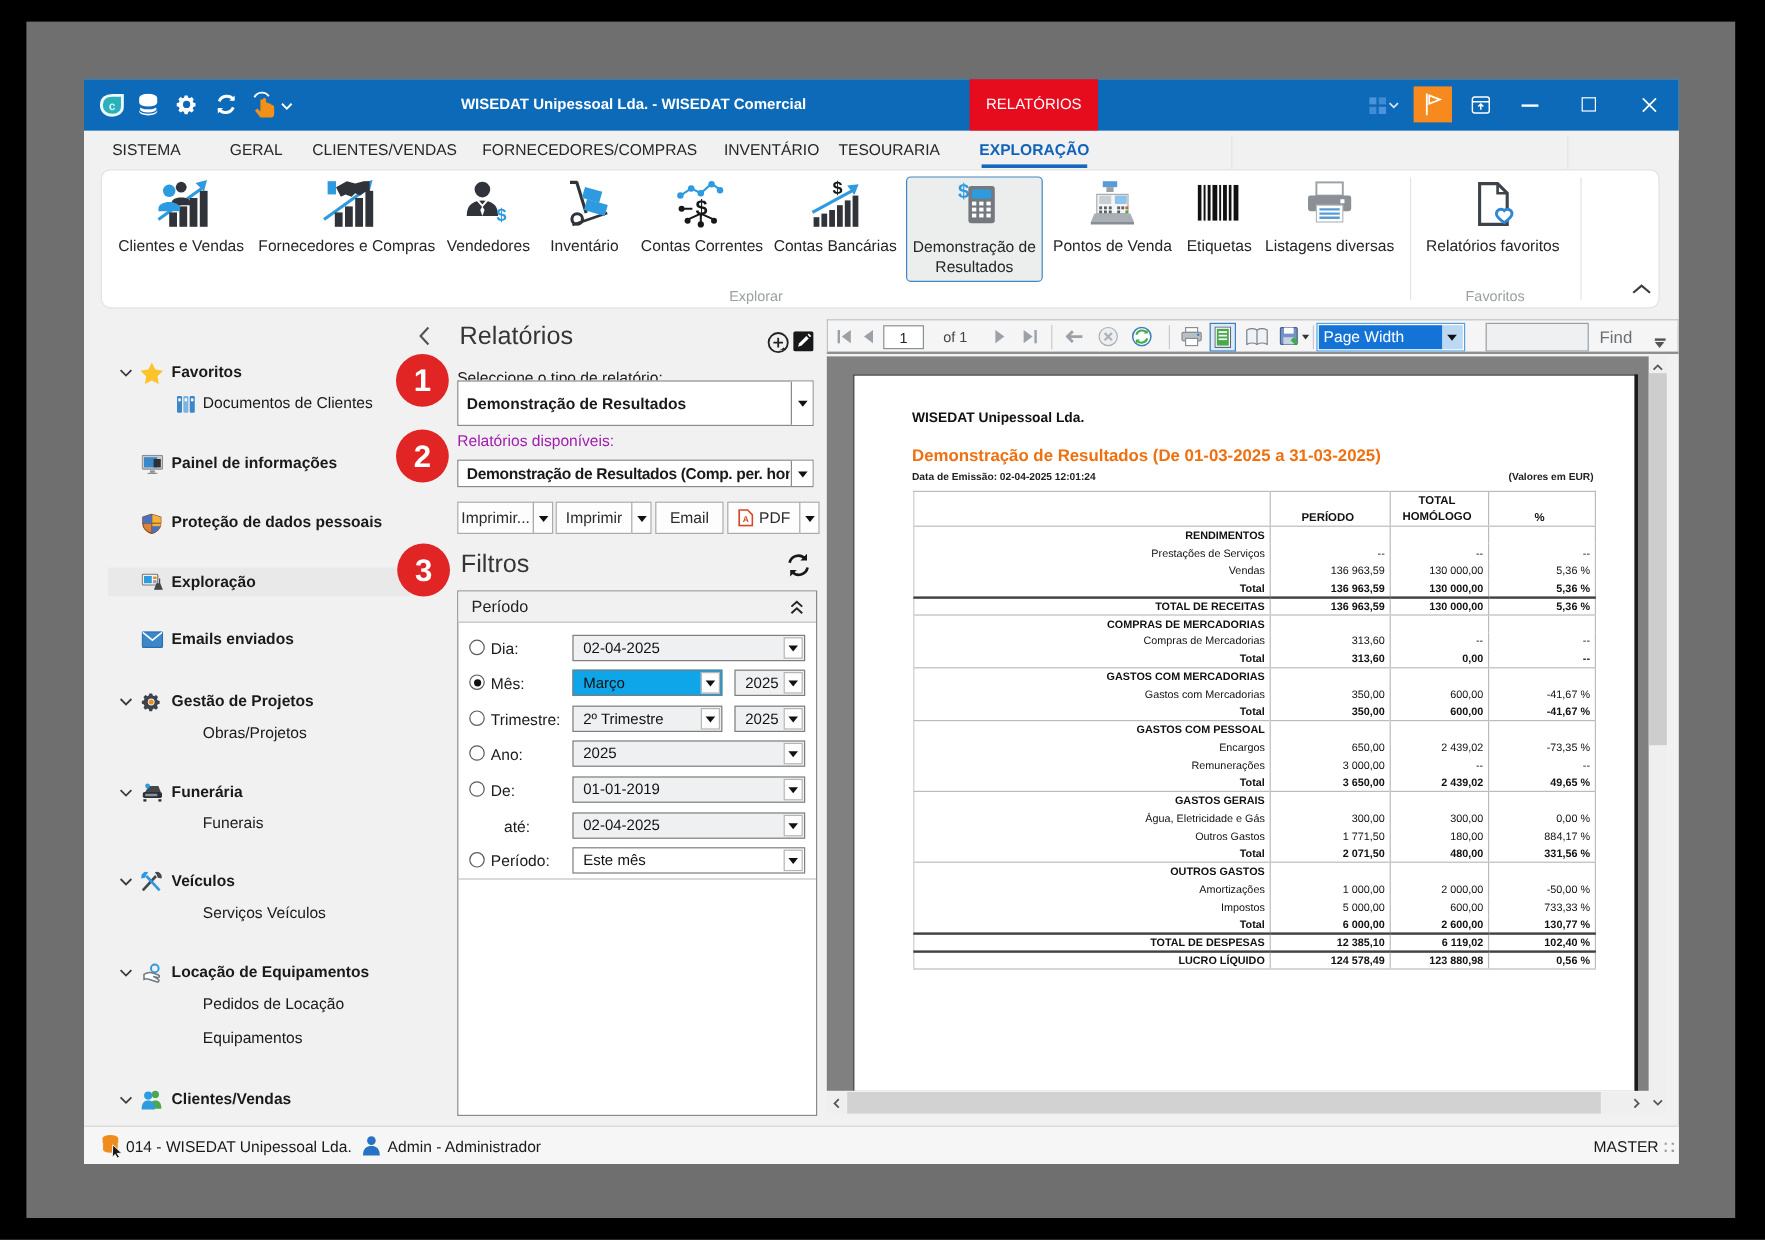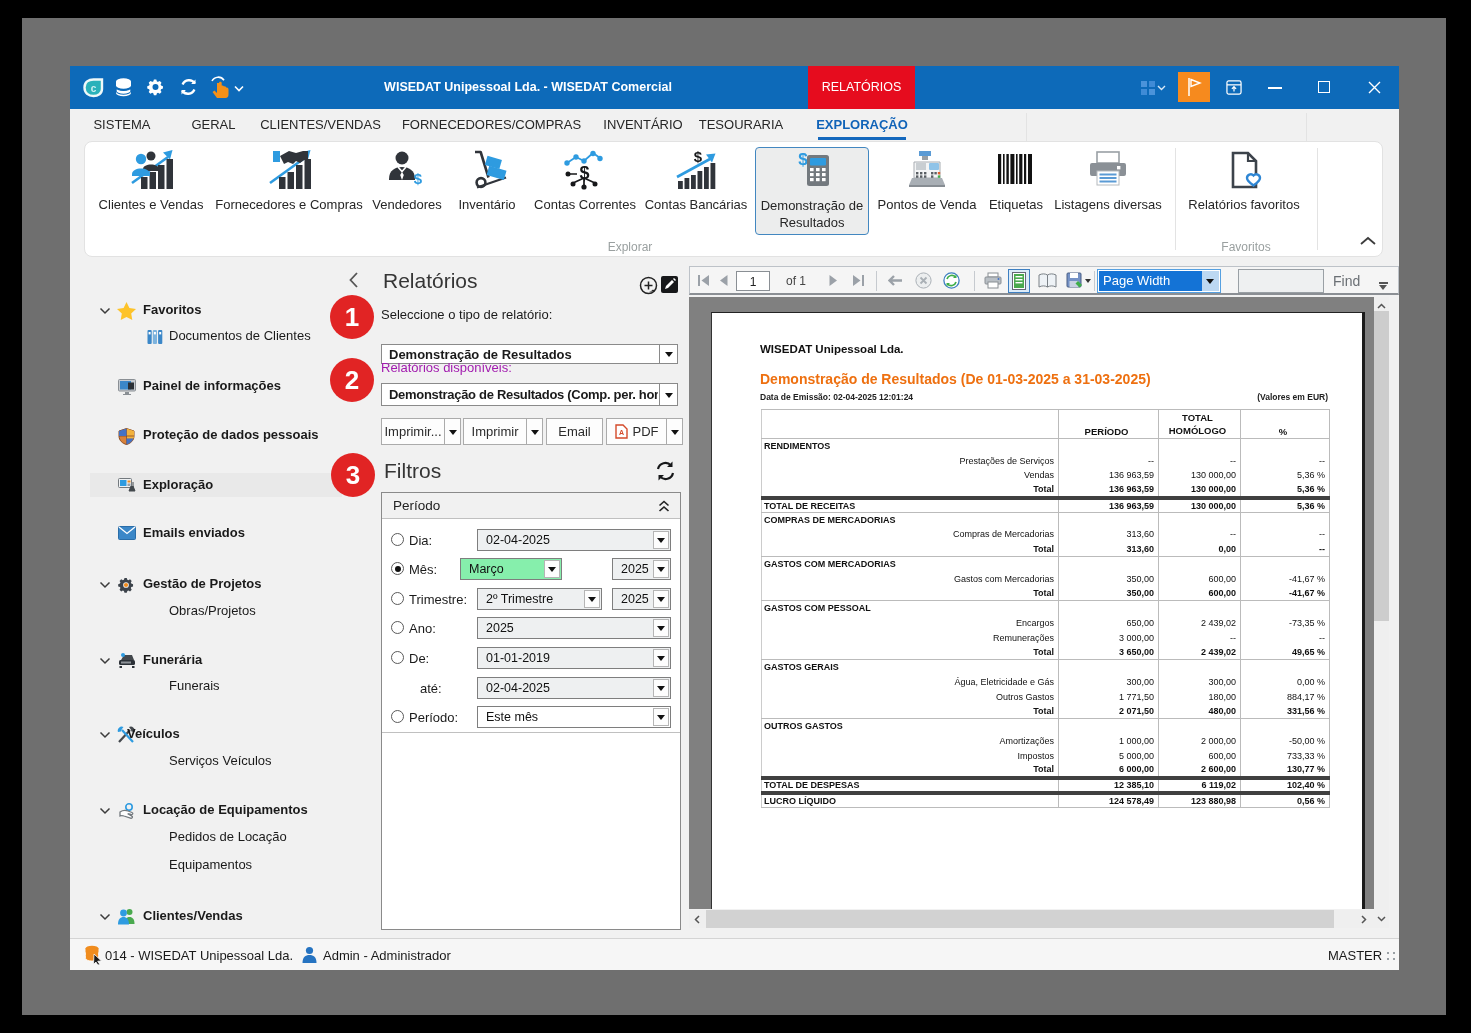--- a/index.html
+++ b/index.html
@@ -28,26 +28,26 @@
 .fld .ab:after{content:"";position:absolute;left:50%;top:50%;margin:-2px 0 0 -4px;border:4px solid transparent;border-top:5px solid #111}
 .radio{position:absolute;width:13px;height:13px;border-radius:50%;border:1px solid #5a5a5a;background:#fff}
 .rlabel{position:absolute;font-size:13px;color:#1a1a1a;white-space:nowrap}
 #statusbar{position:absolute;left:0;top:872px;width:1329px;height:32px;background:#f6f6f6;border-top:1px solid #d4d4d4;font-size:13px;color:#1a1a1a}
 .sep{position:absolute;width:1px;background:#e3e3e3}
 #rt{border-collapse:collapse;table-layout:fixed;width:568px;font-size:9px;color:#111}
 #rt td{padding:0 4px 0 0;height:14.76px;text-align:right;white-space:nowrap;overflow:hidden}
 #rt td+td{border-left:1px solid #bbb}
 #rt{border-left:1px solid #ccc;border-right:1px solid #bbb;border-top:1px solid #bbb}
 #rt tr.hd td{font-weight:bold;text-align:center;height:29px;line-height:13px;border-bottom:1px solid #bbb;font-size:9.5px}
-#rt tr.sec td:first-child{text-align:left;padding-left:2px;font-weight:bold}
+#rt tr.sec td:first-child{text-align:right;padding-left:2px;font-weight:bold}
 #rt tr.sec td{border-top:1px solid #bbb}
 #rt tr.hd td+td{border-left:1px solid #bbb}
 #rt tr.tot td{font-weight:bold}
 #rt tr.ll td{border-bottom:1px solid #bbb}
-#rt tr.sec.tot td{border-top:4px solid #404040}
+#rt tr.sec.tot td{border-top:2px solid #404040}
 </style></head>
 <body>
 <div id="bg"></div>
 <div id="win">
 <div id="titlebar">
 <svg class="a" style="left:12px;top:10px" width="23" height="23" viewBox="0 0 23 23">
         <path d="M2.5 11.5 C2.5 6 6.5 3.5 11.5 3.5 L20 3.5 L20 13 C20 17.5 16 20 11.5 20 C6.5 20 2.5 17 2.5 11.5 Z" fill="#2ab1ba" stroke="#eef8f9" stroke-width="2.4"></path>
         <text x="11.5" y="15.5" font-size="10" font-weight="bold" fill="#cdeff1" text-anchor="middle">c</text>
       </svg>
 <svg class="a" style="left:45px;top:12px" width="17" height="19" viewBox="0 0 17 19">
@@ -332,21 +332,21 @@
 <div class="tree-n" style="left:99px;top:416px">Funerais</div>
 <svg class="a" style="left:29px;top:469px" width="12" height="8" viewBox="0 0 12 8">
         <path d="M1.5 1.5 l4.5 4.5 4.5-4.5" fill="none" stroke="#3c3c3c" stroke-width="1.5"></path>
       </svg>
 <svg class="a" style="left:47px;top:464px" width="19" height="18" viewBox="0 0 19 18">
         <path d="M2 16 L13 4" stroke="#43484d" stroke-width="2.2"></path>
         <path d="M12 1 a4 4 0 0 1 5.5 5 l-3-.6 -.8-2.2z" fill="#43484d"></path>
         <path d="M16 16 L5 4" stroke="#2e9be0" stroke-width="2.2"></path>
         <path d="M6.5 1 a4 4 0 0 0 -5.5 5 l3-.6 .8-2.2z" fill="#2e9be0"></path>
       </svg>
-<div class="tree-b" style="left:57px;top:464px">Veículos</div>
+<div class="tree-b" style="left:73px;top:464px">Veículos</div>
 <div class="tree-n" style="left:99px;top:491px">Serviços Veículos</div>
 <svg class="a" style="left:29px;top:545px" width="12" height="8" viewBox="0 0 12 8">
         <path d="M1.5 1.5 l4.5 4.5 4.5-4.5" fill="none" stroke="#3c3c3c" stroke-width="1.5"></path>
       </svg>
 <svg class="a" style="left:48px;top:540px" width="18" height="18" viewBox="0 0 18 18">
         <circle cx="11" cy="5" r="3.2" fill="none" stroke="#2e9be0" stroke-width="1.6"></circle>
         <path d="M2 10 c3-2 5-2 8-1 l4 1.5 c1.5.6.8 2.4-.8 2l-3.5-.8 3.8 2.2 c1.8.9.8 2.8-1 2.2 L6 14 C4 13.2 3 13.5 2 14z" fill="#fff" stroke="#73797e" stroke-width="1.3"></path>
       </svg>
 <div class="tree-b" style="left:73px;top:540px">Locação de Equipamentos</div>
 <div class="tree-n" style="left:99px;top:567px">Pedidos de Locação</div>
@@ -369,21 +369,21 @@
         <circle cx="9.5" cy="9.5" r="8" fill="none" stroke="#222" stroke-width="1.5"></circle>
         <path d="M9.5 5.5 v8 M5.5 9.5 h8" stroke="#222" stroke-width="1.5"></path>
         <path d="M14 13.5 a8 8 0 0 1 -4 2.5 l6-1z" fill="#222"></path>
       </svg>
 <svg class="a" style="left:591px;top:14px" width="17" height="17" viewBox="0 0 17 17">
         <rect x="0" y="0" width="17" height="17" rx="2" fill="#17181a"></rect>
         <path d="M4 13 l1-3 6-6 2 2 -6 6z" fill="#fff"></path>
         <path d="M12 3 l2 2 1-1 -2-2z" fill="#fff"></path>
       </svg>
 <div class="a" style="left:311px;top:45px;font-size:13px;color:#1a1a1a">Seleccione o tipo de relatório:</div>
-<div class="combo" style="left:311px;top:82px;width:297px;height:20px">
+<div class="combo" style="left:311px;top:55px;width:297px;height:38px">
         <span class="t">Demonstração de Resultados</span>
         <span class="darr"></span>
       </div>
 <div class="a" style="left:311px;top:98px;font-size:13px;color:#a21caf">Relatórios disponíveis:</div>
 <div class="combo" style="left:311px;top:121px;width:297px;height:23px">
         <span class="t" style="letter-spacing:-0.3px">Demonstração de Resultados (Comp. per. hom</span>
         <span class="darr"></span>
       </div>
 <div class="btn" style="left:311px;top:156px;width:64px;height:27px">Imprimir...</div>
 <div class="btn" style="left:374px;top:156px;width:17px;height:27px">
@@ -417,21 +417,21 @@
         </div>
  <div class="radio" style="left:9px;top:40px"></div>
         <div class="rlabel" style="left:27px;top:40px">Dia:</div>
  <div class="fld" style="left:95px;top:36px;width:194px;height:22px">
           <span class="t">02-04-2025</span>
           <span class="ab"></span>
         </div>
  <div class="radio" style="left:9px;top:69px"></div>
         <div class="a" style="left:12.5px;top:72.5px;width:6px;height:6px;border-radius:50%;background:#111"></div>
         <div class="rlabel" style="left:27px;top:69px">Mês:</div>
- <div class="fld" style="left:78px;top:65px;width:102px;height:22px;background:#86efac">
+ <div class="fld" style="left:95px;top:65px;width:125px;height:22px;background:#0ea5e9">
           <span class="t">Março</span>
           <span class="ab"></span>
         </div>
  <div class="fld" style="left:230px;top:65px;width:59px;height:22px">
           <span class="t">2025</span>
           <span class="ab"></span>
         </div>
  <div class="radio" style="left:9px;top:99px"></div>
         <div class="rlabel" style="left:27px;top:99px">Trimestre:</div>
  <div class="fld" style="left:95px;top:95px;width:125px;height:22px">

